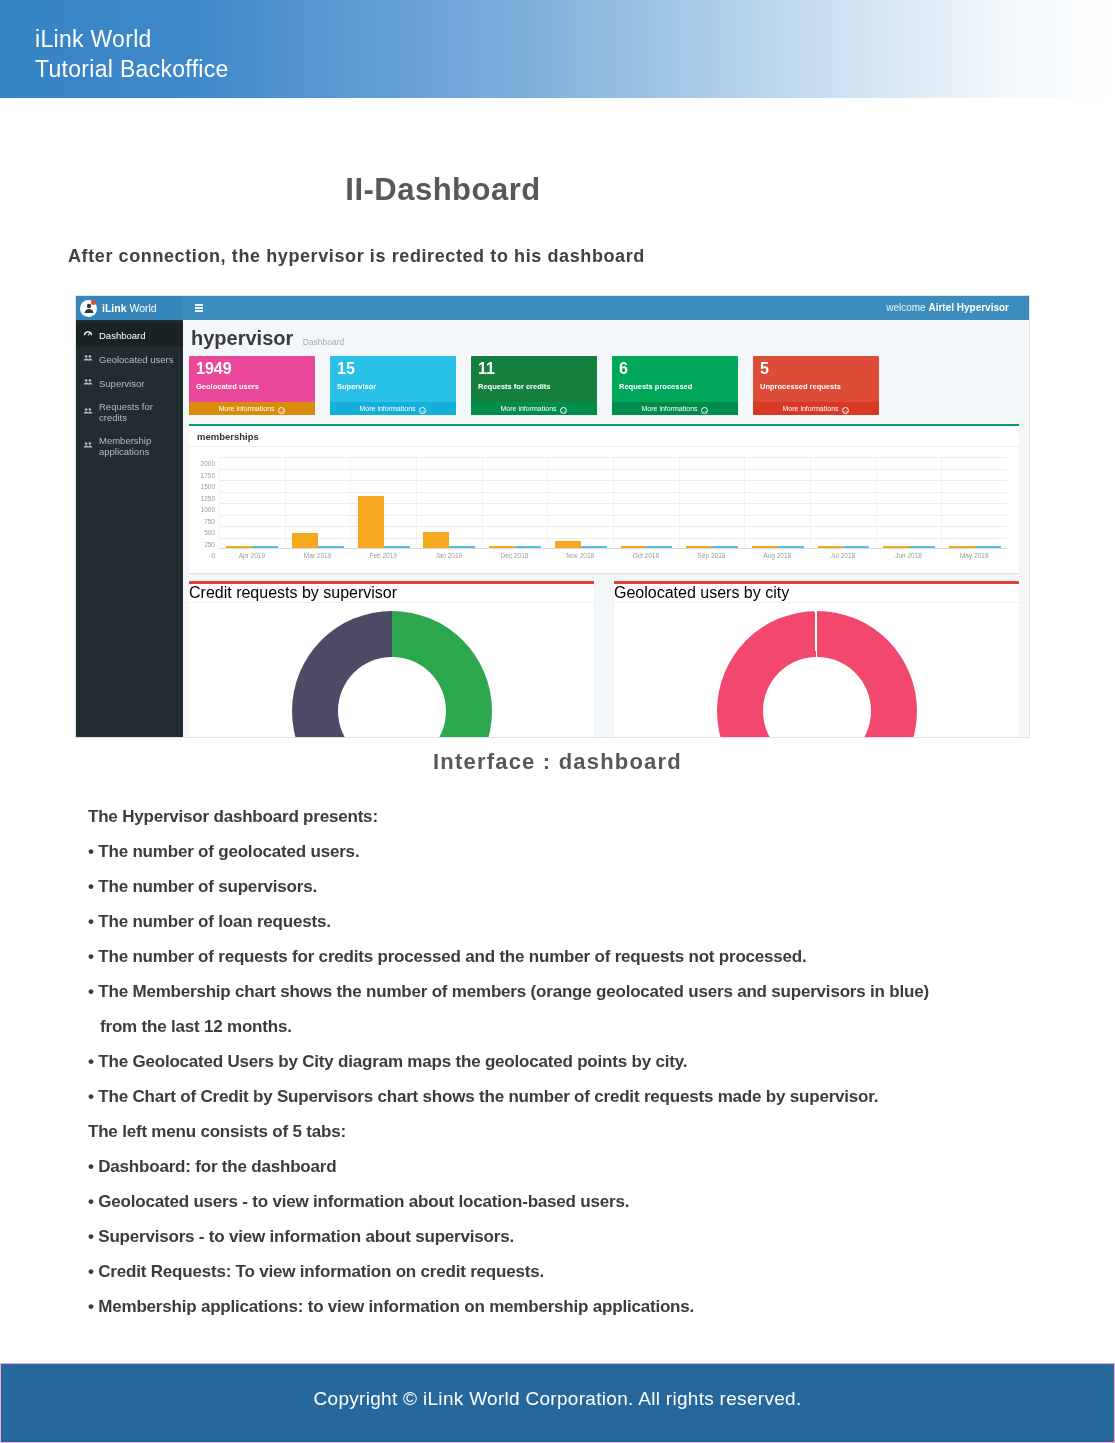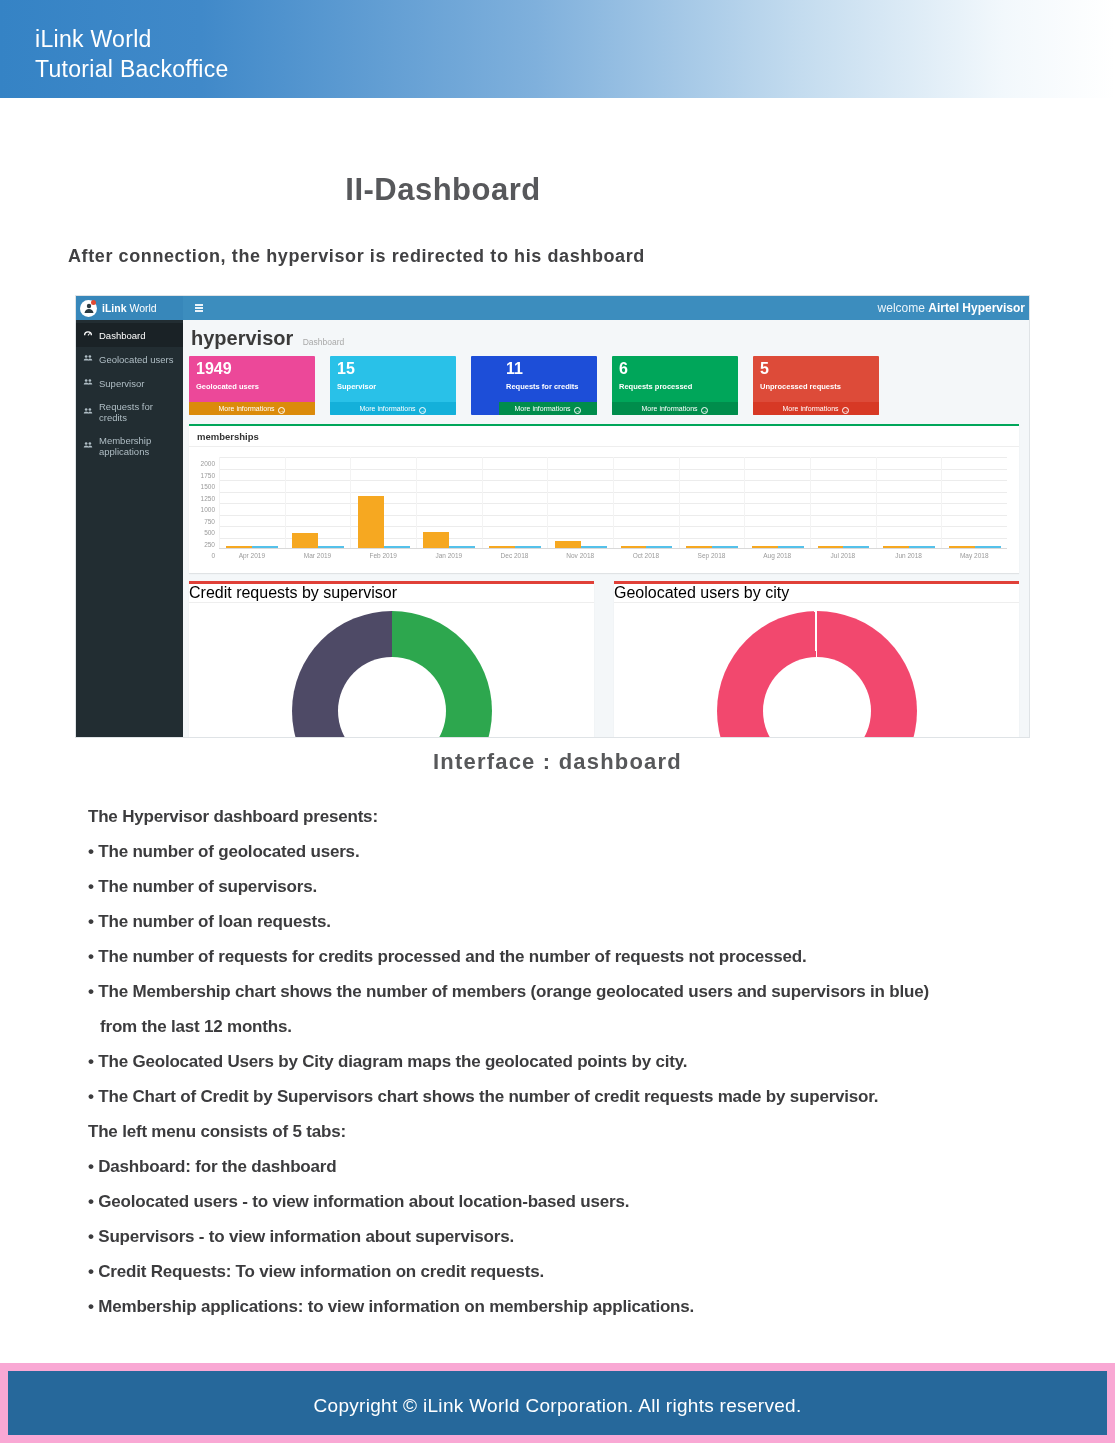--- a/index.html
+++ b/index.html
@@ -15,37 +15,37 @@
   .doc-title { position:absolute; left:0; top:172px; width:886px; text-align:center;
     font-size:31px; font-weight:700; color:#57585b; letter-spacing:.5px; }
   .doc-subtitle { position:absolute; left:68px; top:246px; font-size:18px; font-weight:700;
     color:#414143; letter-spacing:.6px; }
   .doc-caption { position:absolute; left:0; top:749px; width:1115px; text-align:center;
     font-size:22px; font-weight:700; color:#57585a; letter-spacing:1.2px; }
   .doc-body { position:absolute; left:88px; top:799px; width:1000px; color:#3c3c3e; }
   .doc-body p { font-size:17px; font-weight:600; line-height:35px; letter-spacing:-0.2px; white-space:nowrap; }
   .doc-body p.indent { padding-left:12px; }
   .doc-footer { position:absolute; left:0; top:1363px; width:1115px; height:80px;
-    background:#26689b; border:8px solid #f9a8d4; color:#fff; text-align:center;
+    background:#26689b; border:1px solid #f9a8d4; color:#fff; text-align:center;
     font-size:19px; line-height:70px; letter-spacing:.3px; }
 
   
   .shell { position:absolute; left:75px; top:295px; width:955px; height:443px;
     background:#f6f8fa; overflow:hidden; display:flex; flex-direction:column;
     border:1px solid #dfe3e6; font-family:"Liberation Sans", sans-serif; }
   .topbar { height:24px; flex:0 0 24px; background:#3c8dbe; display:flex; align-items:stretch; color:#fff; }
   .brand { width:107px; flex:0 0 107px; display:flex; align-items:center; gap:5px; padding-left:4px; background:#3787ba; }
   .logo { position:relative; width:17px; height:17px; background:#fff; border-radius:50%; flex:0 0 17px; }
   .logo svg { position:absolute; left:2.5px; top:2.5px; }
   .logo .pin { position:absolute; right:1px; top:0; width:5px; height:5px; background:#e14b33; border-radius:50%; }
   .brand-text { font-size:10.5px; white-space:nowrap; }
   .brand-text b { font-weight:700; }
   .burger { display:flex; flex-direction:column; gap:1.5px; justify-content:center; margin-left:12px; cursor:pointer; }
   .burger i { display:block; width:8px; height:1.6px; background:#eaf3f9; }
-  .welcome { margin-left:auto; font-size:12px; line-height:24px; padding-right:4px; color:#eaf4fa; }
+  .welcome { margin-left:auto; font-size:10px; line-height:24px; padding-right:20px; color:#eaf4fa; }
   .welcome b { font-weight:700; color:#fff; }
 
   .shell-body { flex:1; display:flex; min-height:0; }
   .sidebar { width:107px; flex:0 0 107px; background:#222d32; padding-top:3px; }
   .side-item { display:flex; align-items:center; gap:6px; padding:6px 7px; font-size:9.5px;
     color:#b0bec5; cursor:pointer; }
   .side-item.active { background:#1a2226; color:#fff; }
   .side-item svg { flex:0 0 10px; }
 
   .main { flex:1; background:#f4f7f9; padding:5px 10px 0 6px; overflow:hidden; }
@@ -179,21 +179,21 @@
               </div>
               <div class="cfoot" style="background: rgb(219, 139, 11);">More informations <span class="circ">→</span></div>
             </div>
             <div class="card" style="background: rgb(41, 193, 232);">
               <div class="cbody">
                 <div class="num">15</div>
                 <div class="lbl">Supervisor</div>
               </div>
               <div class="cfoot" style="background: rgb(20, 176, 218);">More informations <span class="circ">→</span></div>
             </div>
-            <div class="card" style="background: #1d4ed8; padding-left: 28px;">
+            <div class="card" style="background: #15803d;">
               <div class="cbody">
                 <div class="num">11</div>
                 <div class="lbl">Requests for credits</div>
               </div>
               <div class="cfoot" style="background: rgb(0, 141, 76);">More informations <span class="circ">→</span></div>
             </div>
             <div class="card" style="background: rgb(0, 166, 90);">
               <div class="cbody">
                 <div class="num">6</div>
                 <div class="lbl">Requests processed</div>

